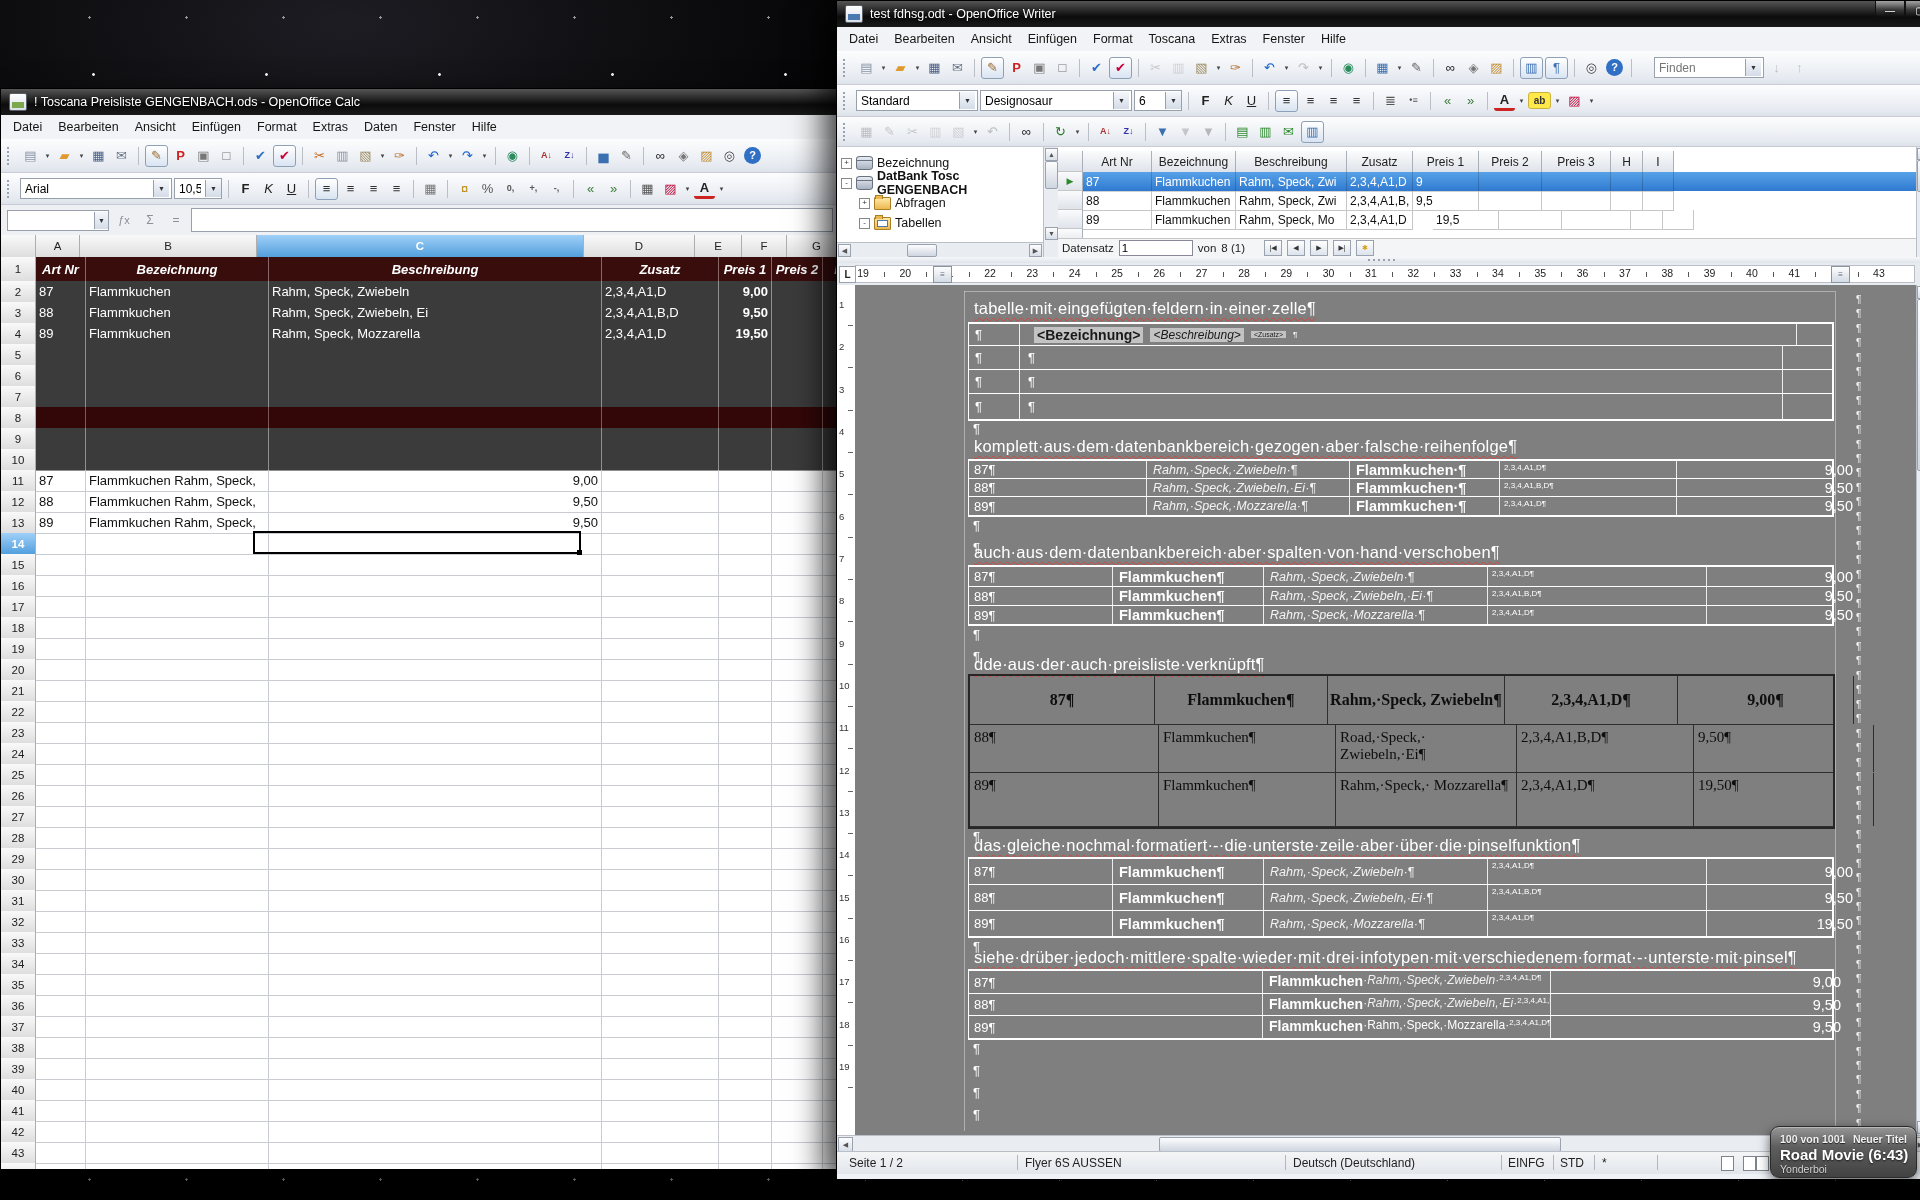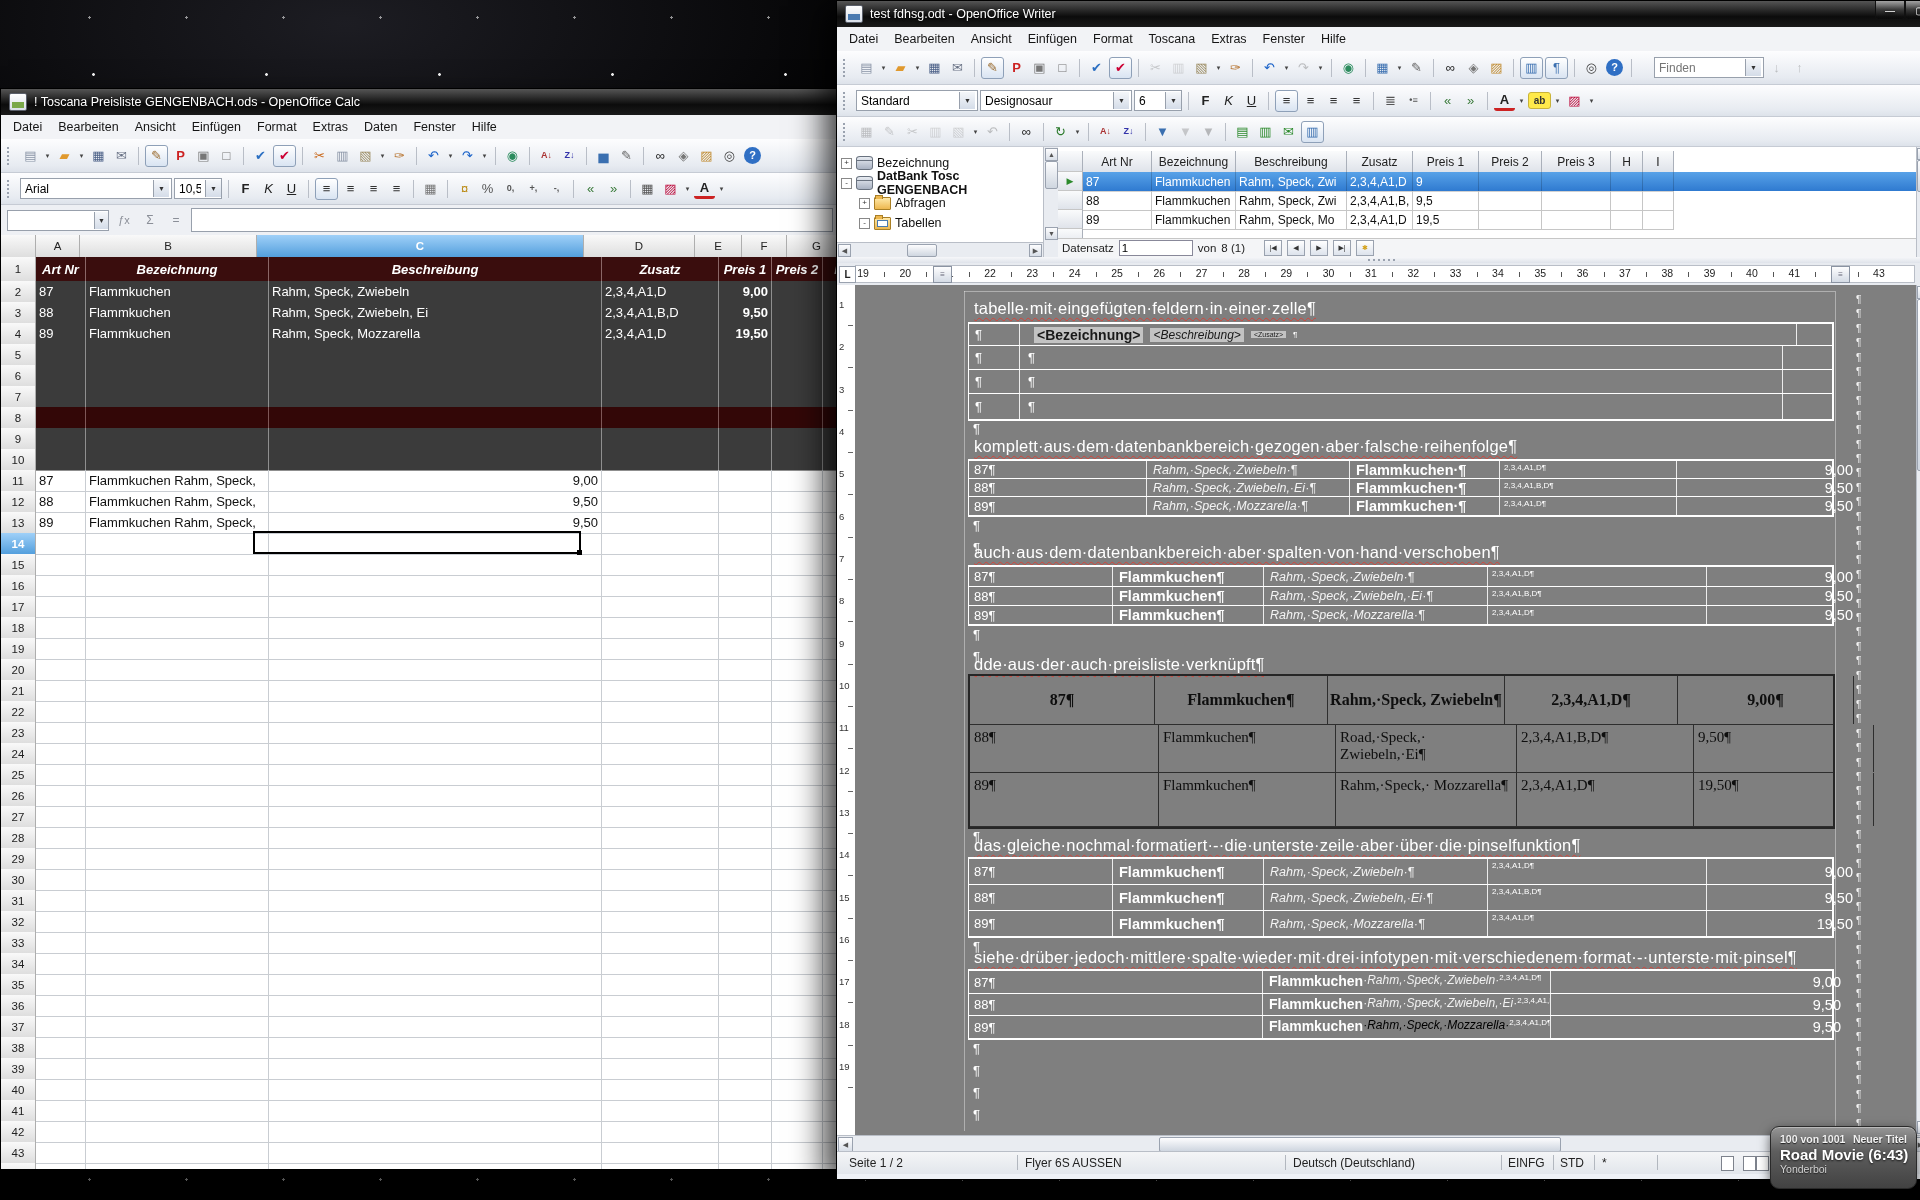--- a/index.html
+++ b/index.html
@@ -148,21 +148,21 @@
   .pm{position:absolute;color:#fff;font-size:13px;line-height:13px;}
   .rrail{position:absolute;color:rgba(255,255,255,.9);font-size:10px;line-height:14.45px;white-space:pre;text-align:center;}
   
   .statusbar{position:absolute;left:0;right:0;height:22px;background:linear-gradient(#f4f5f7,#e2e6ec);
         border-top:1px solid #b9bec7;font-size:12px;color:#222;}
   .st{position:absolute;top:4px;white-space:nowrap;}
   .stsep{position:absolute;top:3px;width:1px;height:15px;background:#b2b7bf;}
   .vico{position:absolute;top:4px;width:11px;height:13px;border:1px solid #7d828c;background:#fff;}
   .vico.two::after{content:"";position:absolute;left:12px;top:-1px;width:11px;height:13px;border:1px solid #7d828c;background:#fff;}
   
-  .media{position:absolute;left:1770px;top:1126px;width:147px;height:63px;border-radius:9px;z-index:60;
+  .media{position:absolute;left:1770px;top:1126px;width:147px;height:52px;border-radius:9px;z-index:60;
         background:linear-gradient(#969696,#5e5e5e 40%,#424242);border:1px solid #2a2a2a;
         box-shadow:0 4px 12px rgba(0,0,0,.6), 0 1px 0 rgba(255,255,255,.35) inset;padding:6px 9px;box-sizing:border-box;}
   .media .r1{display:flex;justify-content:space-between;font-size:10.5px;font-weight:bold;color:#f2f2f2;text-shadow:0 1px 1px #222;}
   .media .r2{font-size:15px;font-weight:bold;color:#fff;text-shadow:0 1px 2px #1a1a1a;margin-top:1px;white-space:nowrap;}
   .media .r3{font-size:10.5px;color:#d2d2d2;text-shadow:0 1px 1px #222;}
 </style>
 </head>
 <body>
 
 <div class="stars"></div>
@@ -930,21 +930,21 @@
           <div class="gcell" style="width: 62px; height: 19px;"></div>
           <div class="gcell" style="width: 25px; height: 19px;"></div>
           <div class="gcell" style="width: 24px; height: 19px;"></div>
         </div>
         <div class="grow" style="top: 63px; height: 19px;">
           <div class="gsel" style="width: 24px;"></div>
           <div class="gcell" style="width: 62px; height: 19px;">89</div>
           <div class="gcell" style="width: 77px; height: 19px;">Flammkuchen</div>
           <div class="gcell" style="width: 104px; height: 19px;">Rahm, Speck, Mo</div>
           <div class="gcell" style="width: 59px; height: 19px;">2,3,4,A1,D</div>
-          <div class="gcell" style="width: 59px; height: 19px;">19,5</div>
+          <div class="gcell" style="width: 59px; height: 19px; margin-left: 20px;">19,5</div>
           <div class="gcell" style="width: 56px; height: 19px;"></div>
           <div class="gcell" style="width: 62px; height: 19px;"></div>
           <div class="gcell" style="width: 25px; height: 19px;"></div>
           <div class="gcell" style="width: 24px; height: 19px;"></div>
         </div>
         <div class="grow" style="top: 82px; height: 19px;">
           <div class="gsel" style="width: 24px;"></div>
         </div>
         <div class="recbar" style="right: 0px;">
           <div>Datensatz</div>
@@ -1239,21 +1239,21 @@
                 <span style="font-weight: bold; font-size: 14px; color: rgb(255, 255, 255); white-space: nowrap;">Flammkuchen</span>
                 <span style="font-style: italic; font-size: 12px; color: rgb(242, 242, 242); white-space: nowrap;">·Rahm,·Speck,·Zwiebeln,·Ei·</span>
                 <span style="font-size: 8px; color: rgb(255, 255, 255); white-space: nowrap;">2,3,4,A1,B,D¶</span>
               </div>
               <div class="dc c-pr" style="width: 290px;">9,50</div>
             </div>
             <div class="drow" style="height: 22px;">
               <div class="dc c-id" style="width: 288px;">89¶</div>
               <div class="dc " style="width: 281px; align-items: flex-start; padding-top: 2px; padding-left: 6px;">
                 <span style="font-weight: bold; font-size: 14px; color: rgb(255, 255, 255); white-space: nowrap;">Flammkuchen</span>
-                <span style="font-style: italic; font-size: 12px; color: #000000; white-space: nowrap;">·Rahm,·Speck,·Mozzarella·</span>
+                <span style="font-size: 12px; color: #ffffff; white-space: nowrap;">·Rahm,·Speck,·Mozzarella·</span>
                 <span style="font-size: 8px; color: rgb(255, 255, 255); white-space: nowrap;">2,3,4,A1,D¶</span>
               </div>
               <div class="dc c-pr" style="width: 290px;">9,50</div>
             </div>
           </div>
           <div class="pm" style="left: 5px; top: 94px;">¶</div>
           <div class="pm" style="left: 5px; top: 116px;">¶</div>
           <div class="pm" style="left: 5px; top: 138px;">¶</div>
           <div class="pm" style="left: 5px; top: 160px;">¶</div>
         </div>

